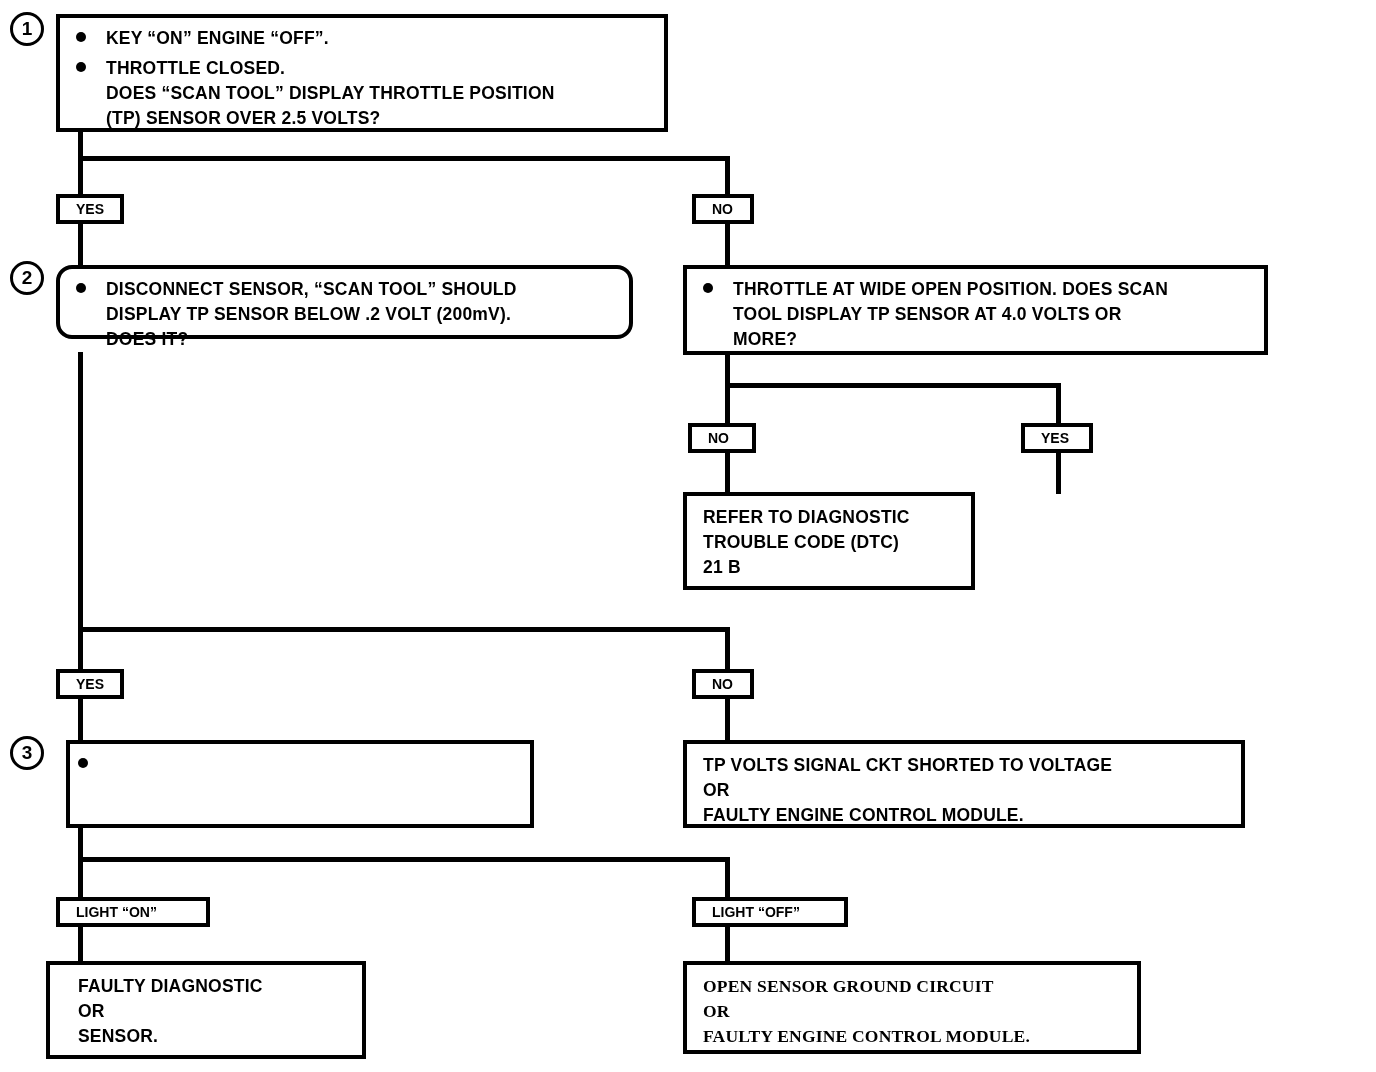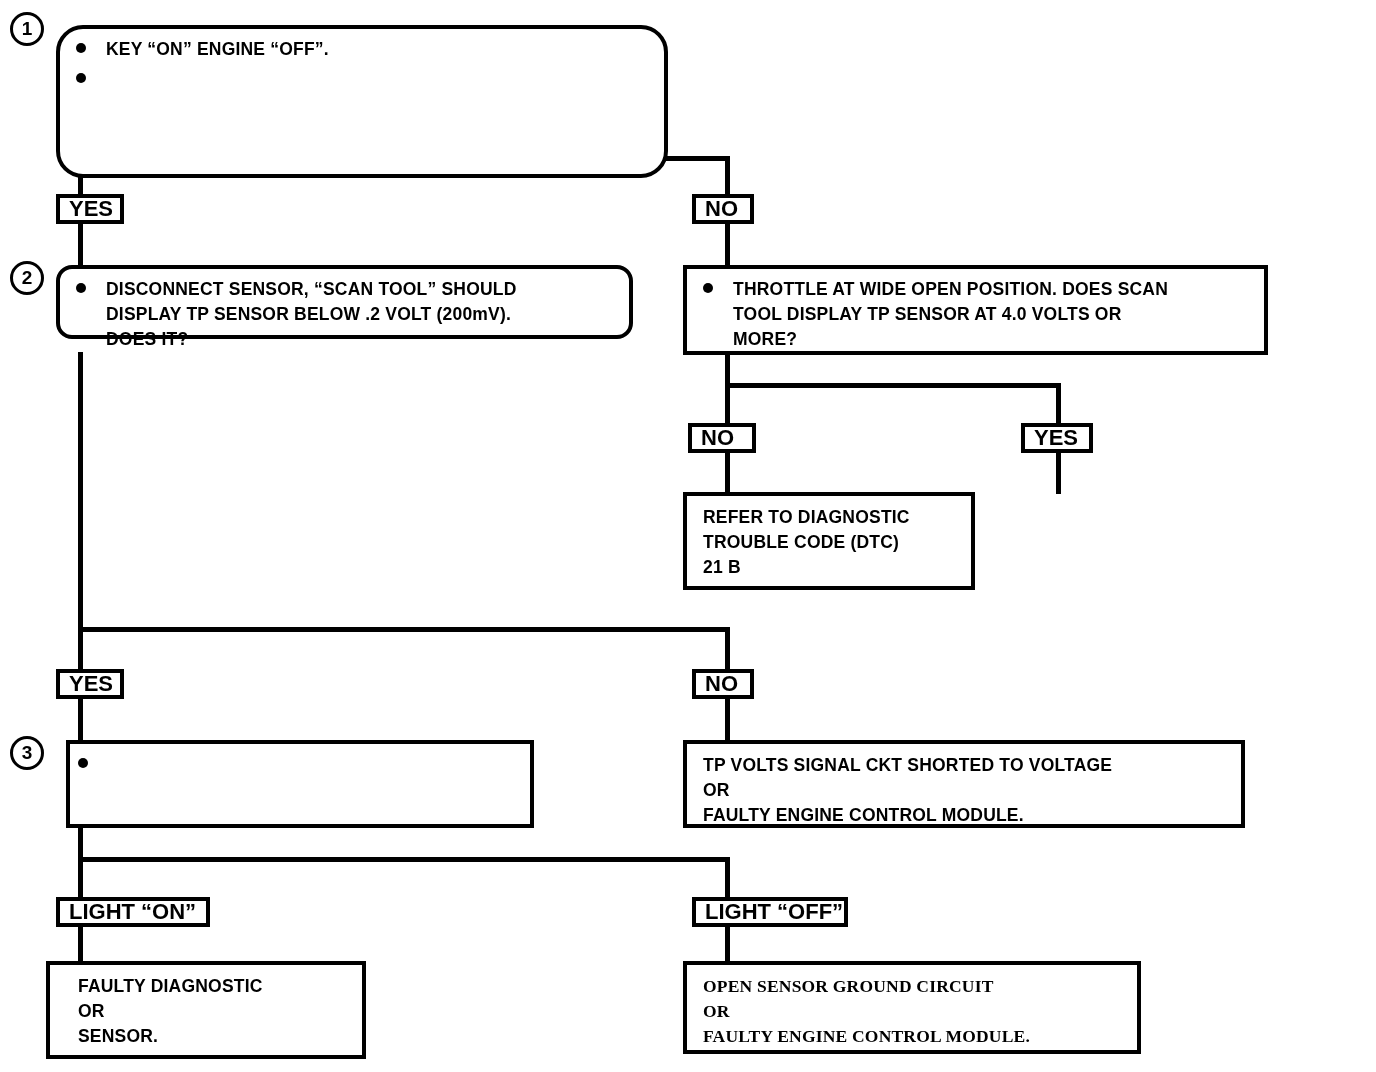--- a/index.html
+++ b/index.html
@@ -49,26 +49,26 @@
     left: 46px;
     top: 0px;
   }
   
   .label-box {
     position: absolute;
     box-sizing: border-box;
     border: 4px solid #000000;
     background: #ffffff;
     color: #000000;
-    font-size: 22px;
+    font-size: 14px;
     font-weight: 700;
     line-height: 1;
     display: flex;
     align-items: center;
-    padding-left: 9px;
+    padding-left: 16px;
     z-index: 4;
     white-space: pre;
   }
   
   .vline {
     position: absolute;
     width: 5px;
     background: #000000;
     z-index: 1;
   }
@@ -154,24 +154,27 @@
 
   <div class="vline" style="left:78px; top:826px; height:36px;"></div>
   <div class="hline" style="left:78px; top:857px; width:652px;"></div>
   <div class="vline" style="left:78px; top:857px; height:42px;"></div>
   <div class="vline" style="left:725px; top:857px; height:42px;"></div>
 
   <div class="vline" style="left:78px; top:925px; height:38px;"></div>
 
   <div class="vline" style="left:725px; top:925px; height:38px;"></div>
 
-  <div class="box bulleted" style="left:56px; top:25px; width:612px; height:153px;border-radius:27px;">
+  <div class="box bulleted" style="left:56px; top:14px; width:612px; height:118px;">
     <span class="bullet" style="top:14px;"></span>
     <span class="txt" style="top:8px;">KEY “ON” ENGINE “OFF”.</span>
     <span class="bullet" style="top:44px;"></span>
+    <span class="txt" style="top:38px;">THROTTLE CLOSED.
+DOES “SCAN TOOL” DISPLAY THROTTLE POSITION
+(TP) SENSOR OVER 2.5 VOLTS?</span>
   </div>
 
   <div class="label-box" style="left:56px; top:194px; width:68px; height:30px;">YES</div>
   <div class="label-box" style="left:692px; top:194px; width:62px; height:30px;">NO</div>
 
   <div class="box bulleted" style="left:56px; top:265px; width:577px; height:74px;border-radius:16px;">
     <span class="bullet" style="top:14px;"></span>
     <span class="txt" style="top:8px;">DISCONNECT SENSOR, “SCAN TOOL” SHOULD
 DISPLAY TP SENSOR BELOW .2 VOLT (200mV).
 DOES IT?</span>

